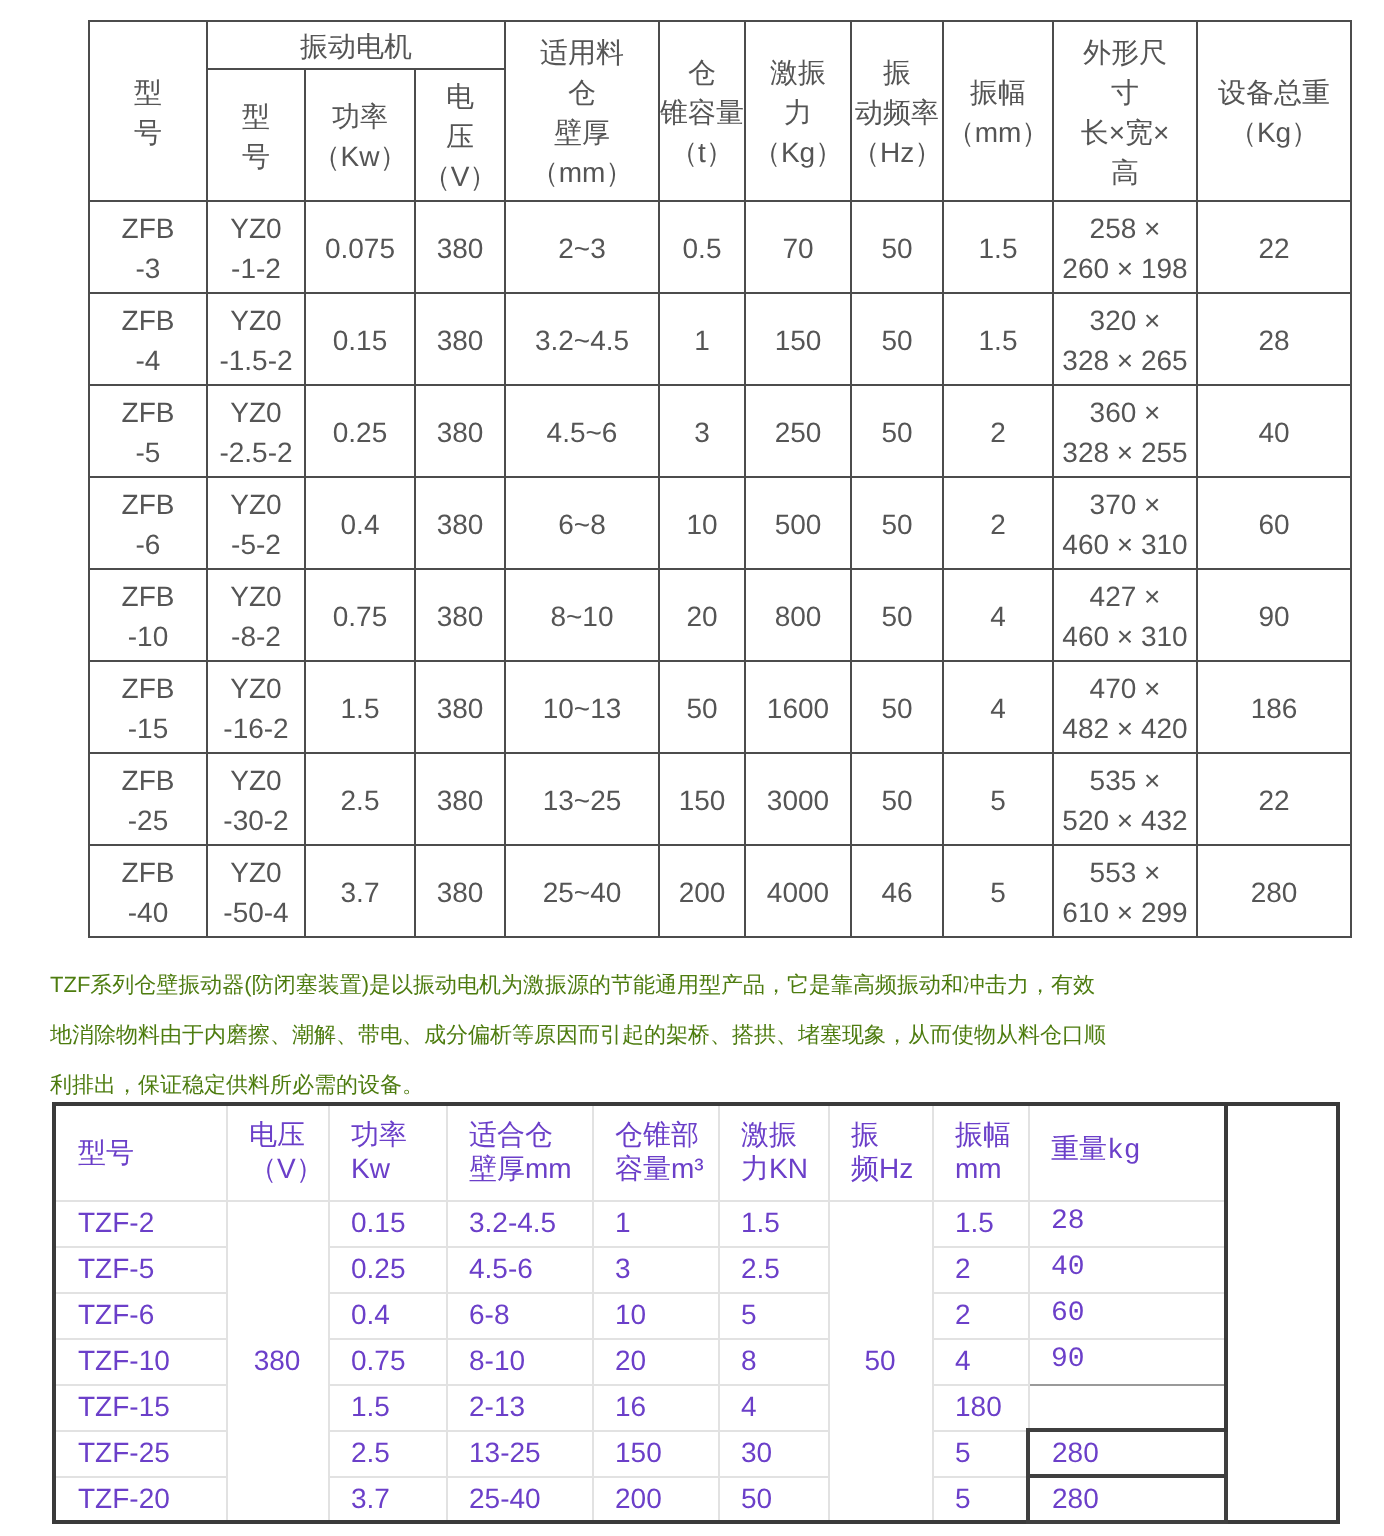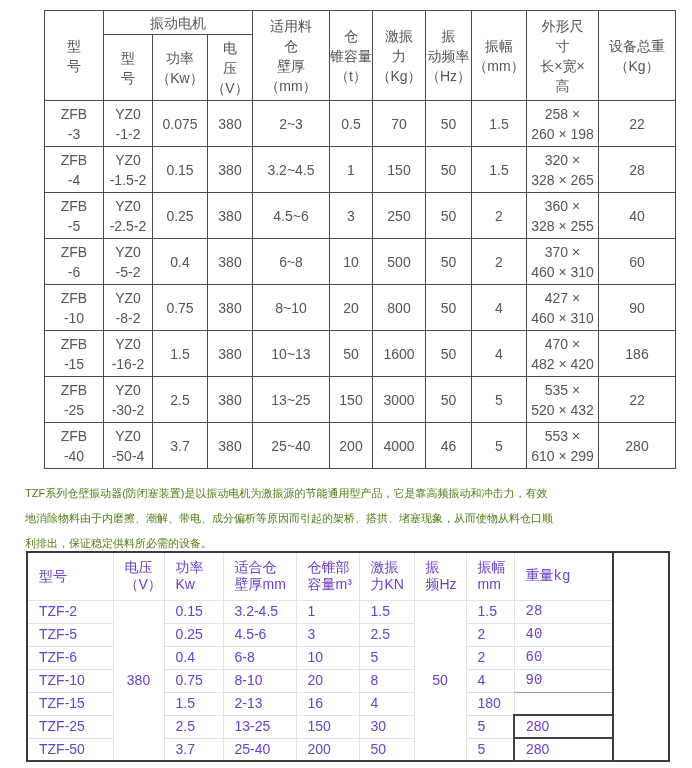--- a/index.html
+++ b/index.html
@@ -321,21 +321,21 @@
   <tr class="dr">
     <td>TZF-25</td>
     <td>2.5</td>
     <td>13-25</td>
     <td>150</td>
     <td>30</td>
     <td>5</td>
     <td class="box">280</td>
   </tr>
   <tr class="dr">
-    <td>TZF-50</td>
+    <td>TZF-20</td>
     <td>3.7</td>
     <td>25-40</td>
     <td>200</td>
     <td>50</td>
     <td>5</td>
     <td class="box">280</td>
   </tr>
 </tbody>
   </table>
 

